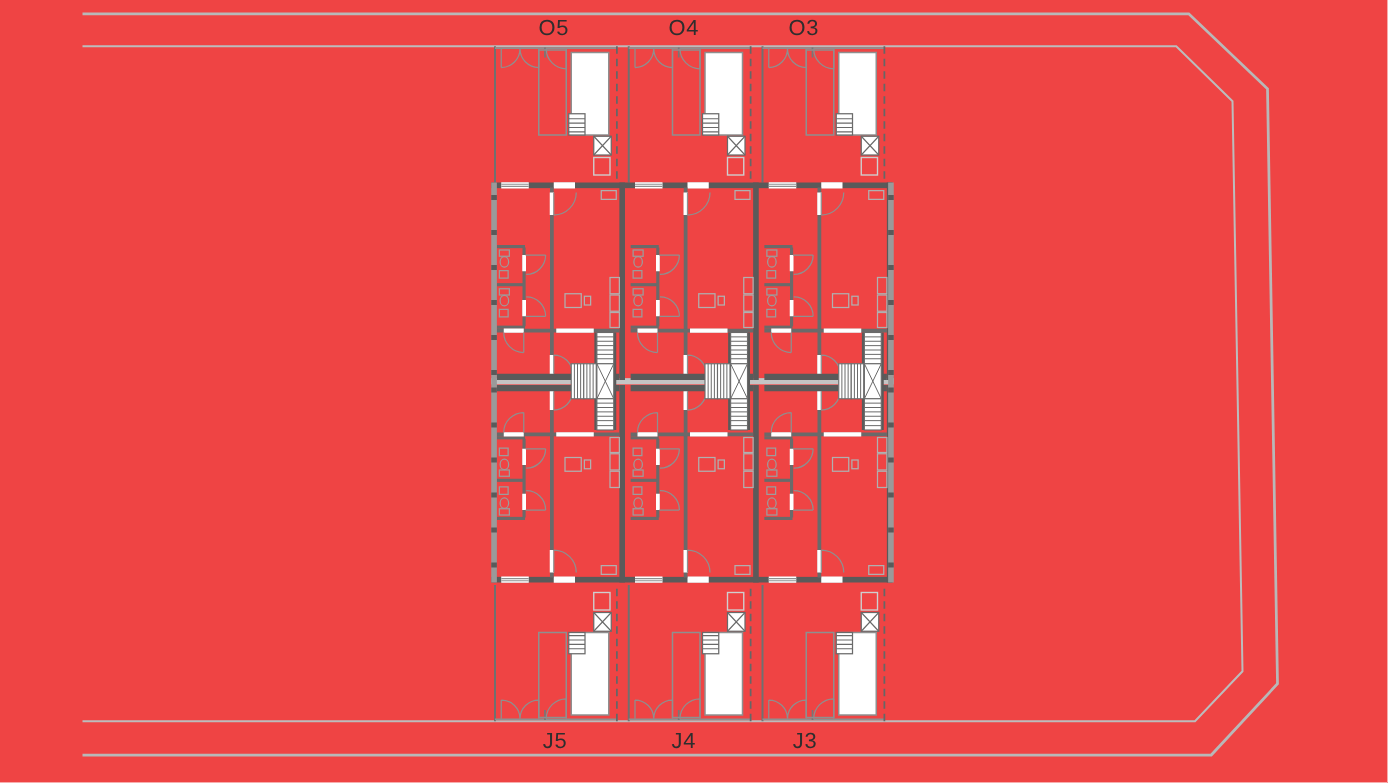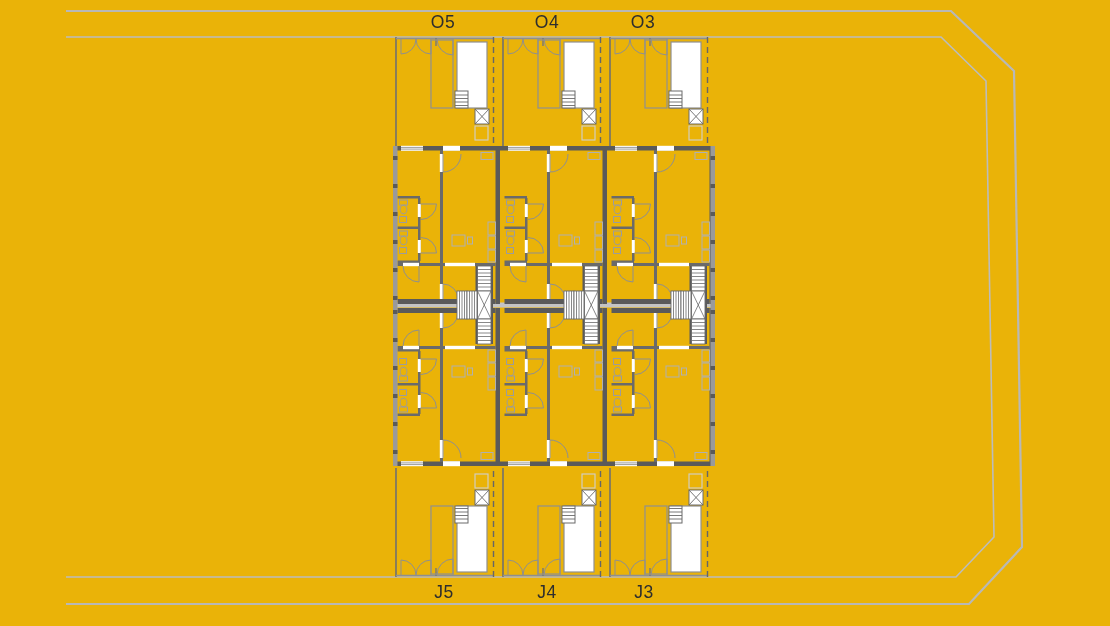--- a/index.html
+++ b/index.html
@@ -1,19 +1,19 @@
 <!DOCTYPE html>
 <html><head>
 <meta charset="utf-8">
 <style>
   html,body{margin:0;padding:0;background:#ffffff;}
   .canvas{
     position:relative;
     width:1110px;height:626px;
-    background:#eab308;
+    background:#ef4444;
     overflow:hidden;
     font-family:"Liberation Sans", sans-serif;
   }
   svg{display:block;}
   text.unit-label{
     font-family:"Liberation Sans", sans-serif;
     font-size:17.5px;
     letter-spacing:0.5px;
     fill:#2e2e2e;
   }

